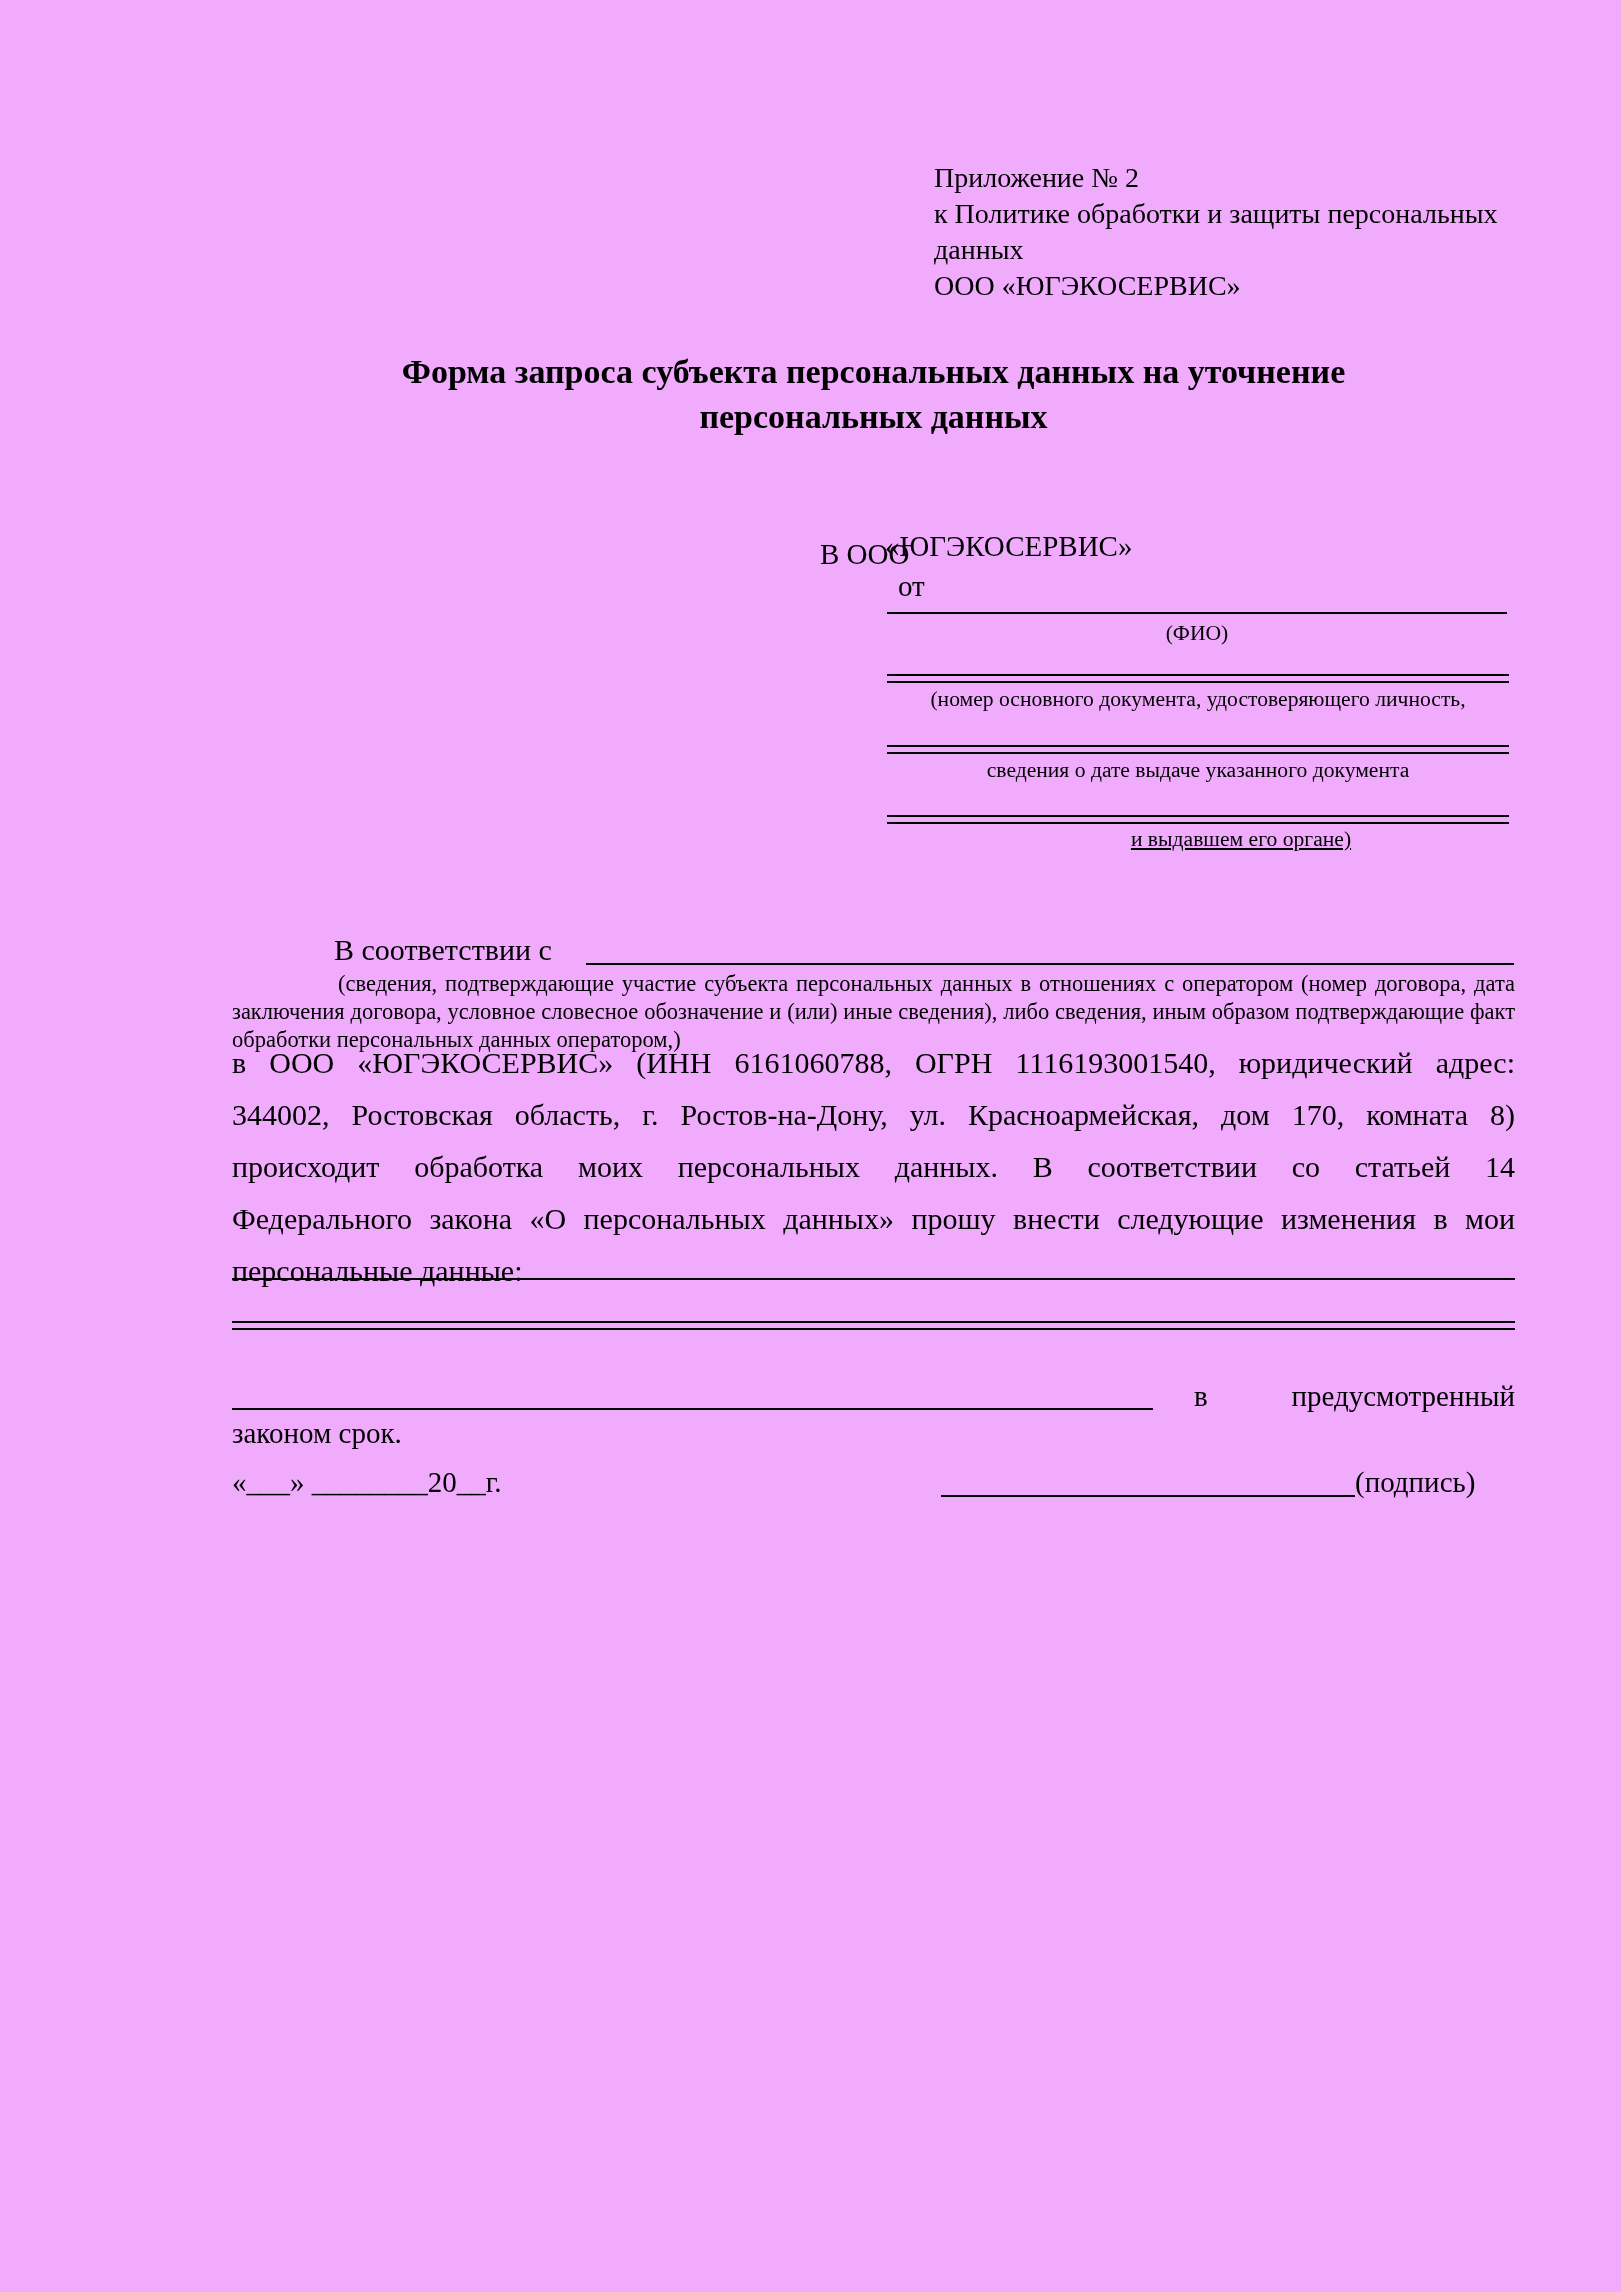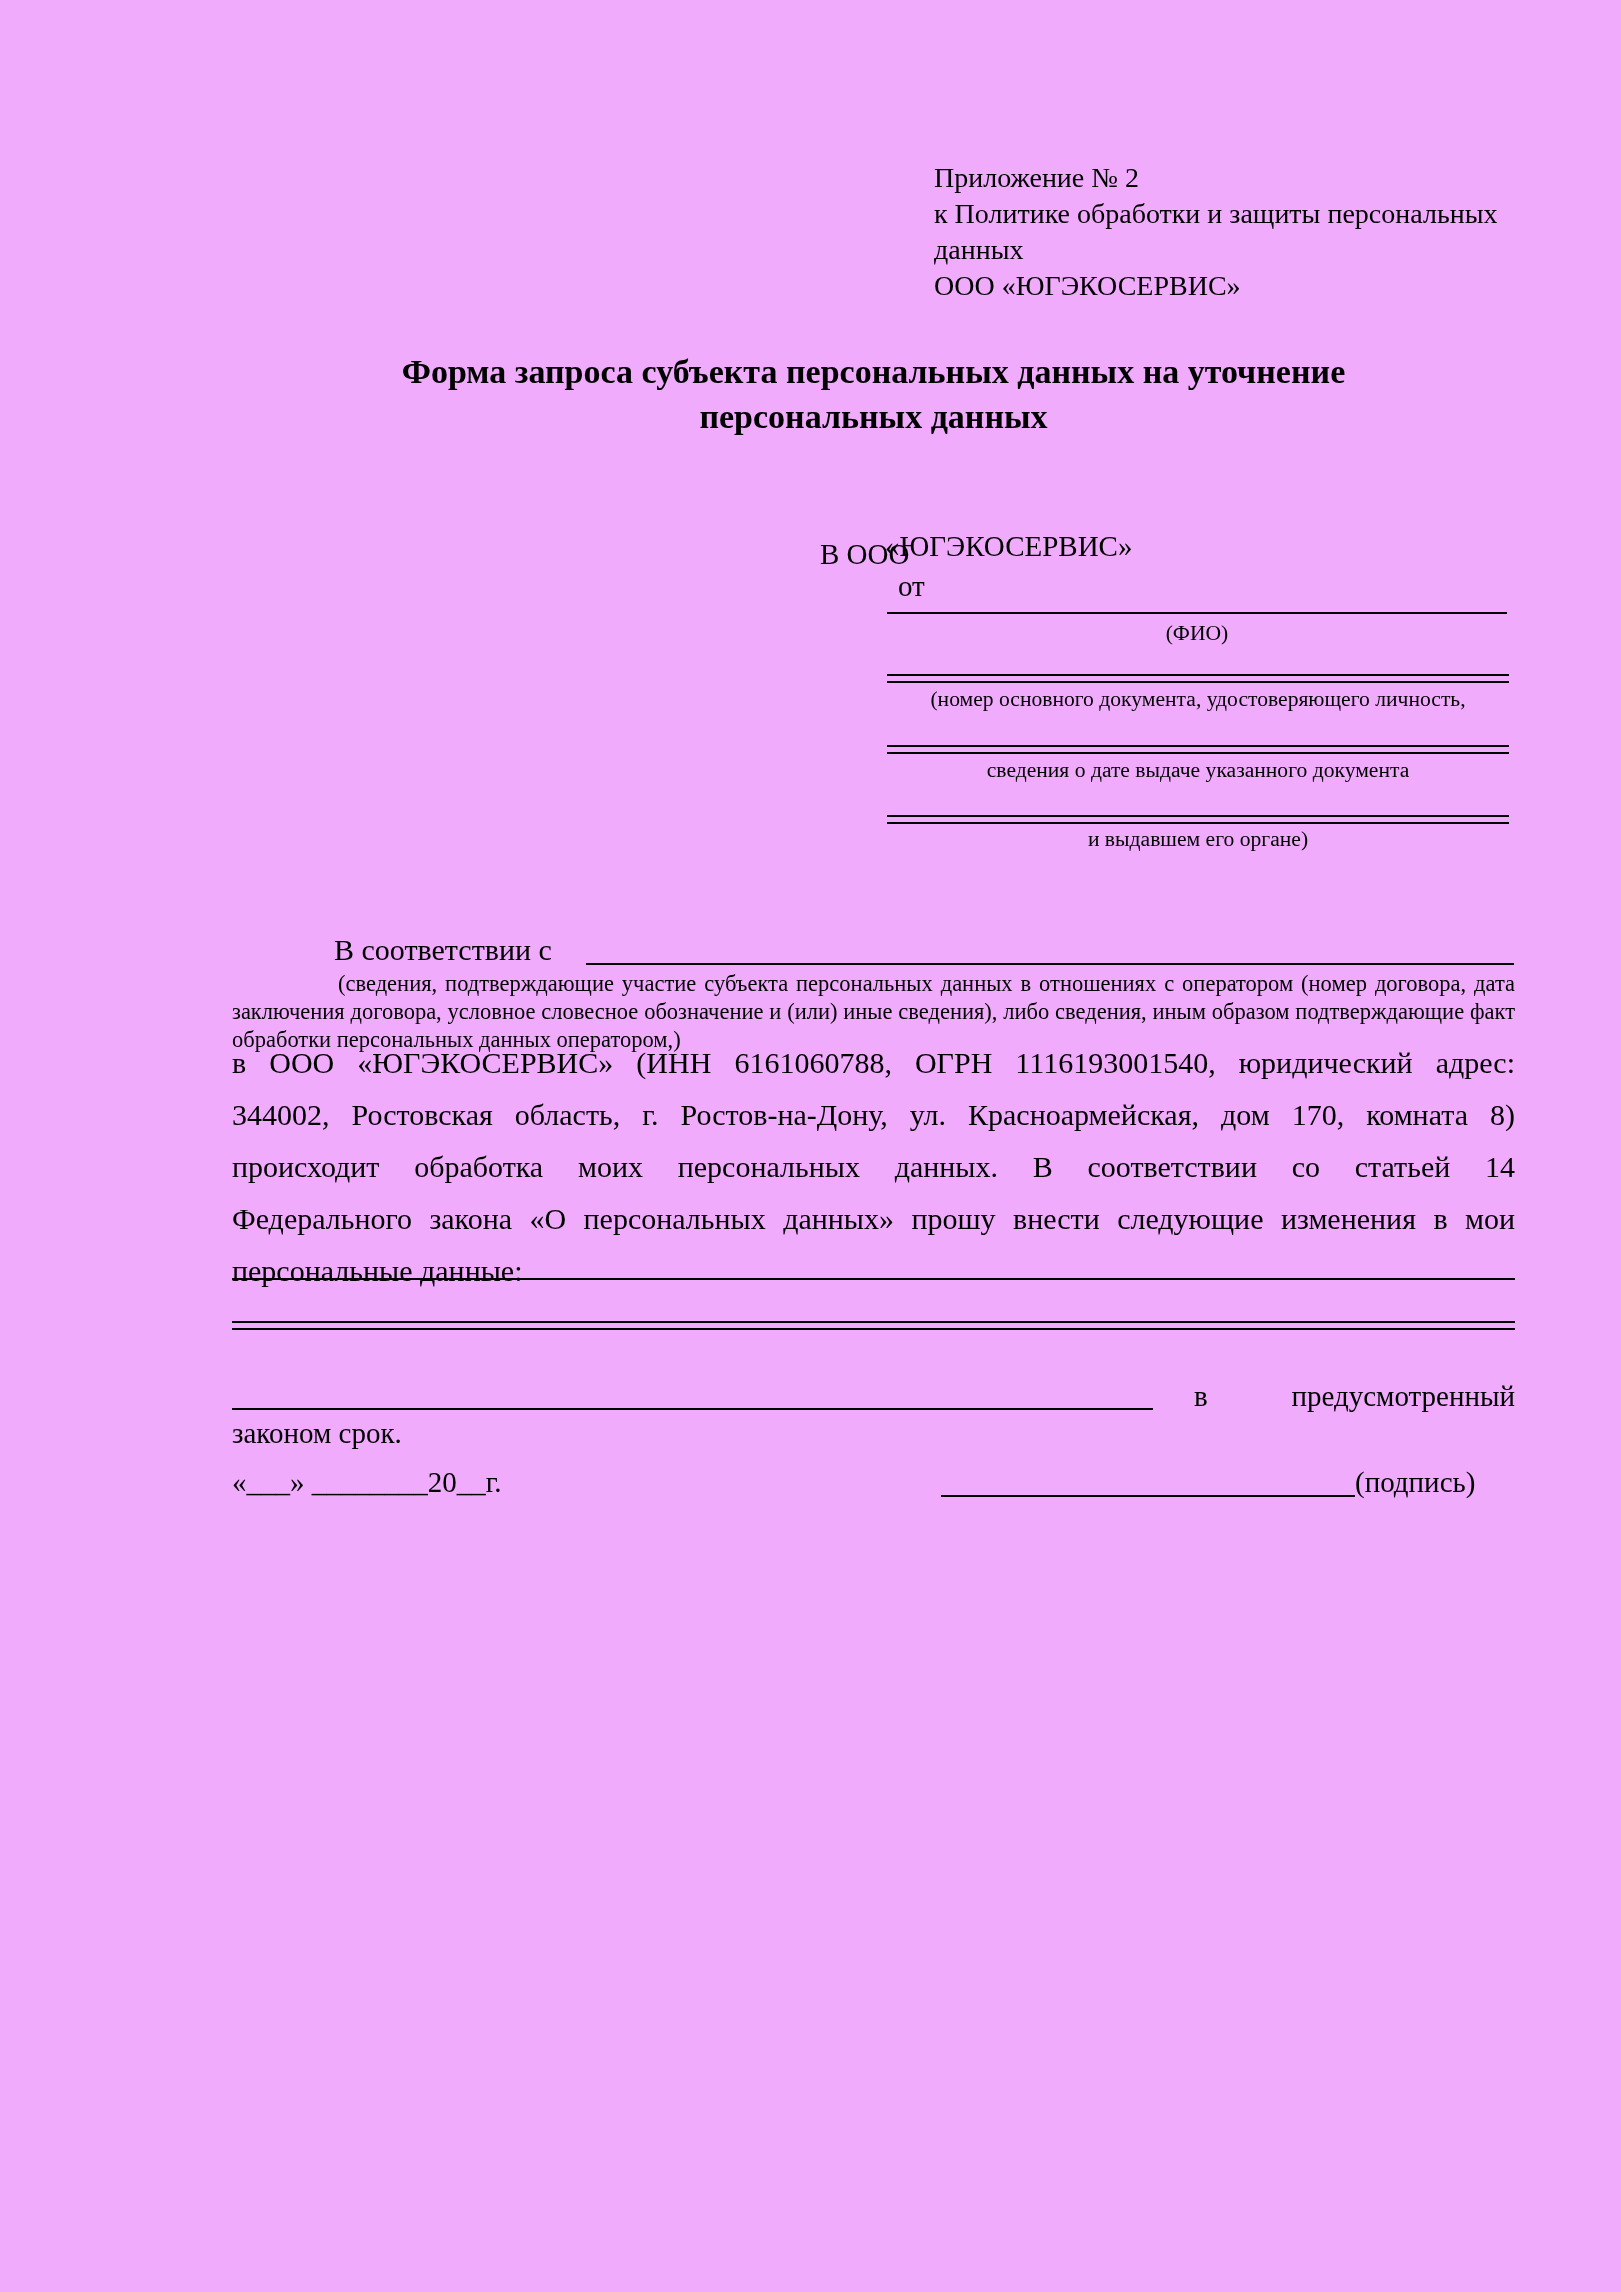--- a/index.html
+++ b/index.html
@@ -53,21 +53,21 @@
   <div class="abs rule" style="left:887px;top:612px;width:620px;"></div>
   <div class="abs cap" style="left:887px;top:621px;width:620px;">(ФИО)</div>
 
   <div class="abs ruledbl" style="left:887px;top:674px;width:622px;"></div>
   <div class="abs cap" style="left:887px;top:687px;width:622px;">(номер основного документа, удостоверяющего личность,</div>
 
   <div class="abs ruledbl" style="left:887px;top:745px;width:622px;"></div>
   <div class="abs cap" style="left:887px;top:758px;width:622px;">сведения о дате выдаче указанного документа</div>
 
   <div class="abs ruledbl" style="left:887px;top:815px;width:622px;"></div>
-  <div class="abs cap" style="left:887px;top:827px;width:622px;">и выдавшем его органе)</div>
+  <div class="abs cap" style="left:930px;top:827px;width:622px;text-decoration:underline;">и выдавшем его органе)</div>
 
 
   <div class="abs intro" style="left:334px;top:933px;">В соответствии с</div>
   <div class="abs rule" style="left:586px;top:963px;width:928px;"></div>
 
   <div class="abs" style="left:232px;top:970px;width:1283px;">
     <div class="fine" style="padding-left:106px;">(сведения,  подтверждающие  участие  субъекта  персональных  данных  в  отношениях  с  оператором  (номер  договора,  дата</div>
     <div class="fine">заключения договора, условное словесное обозначение и (или) иные сведения), либо сведения, иным образом подтверждающие факт</div>
     <div class="fine last">обработки персональных данных оператором,)</div>
   </div>

